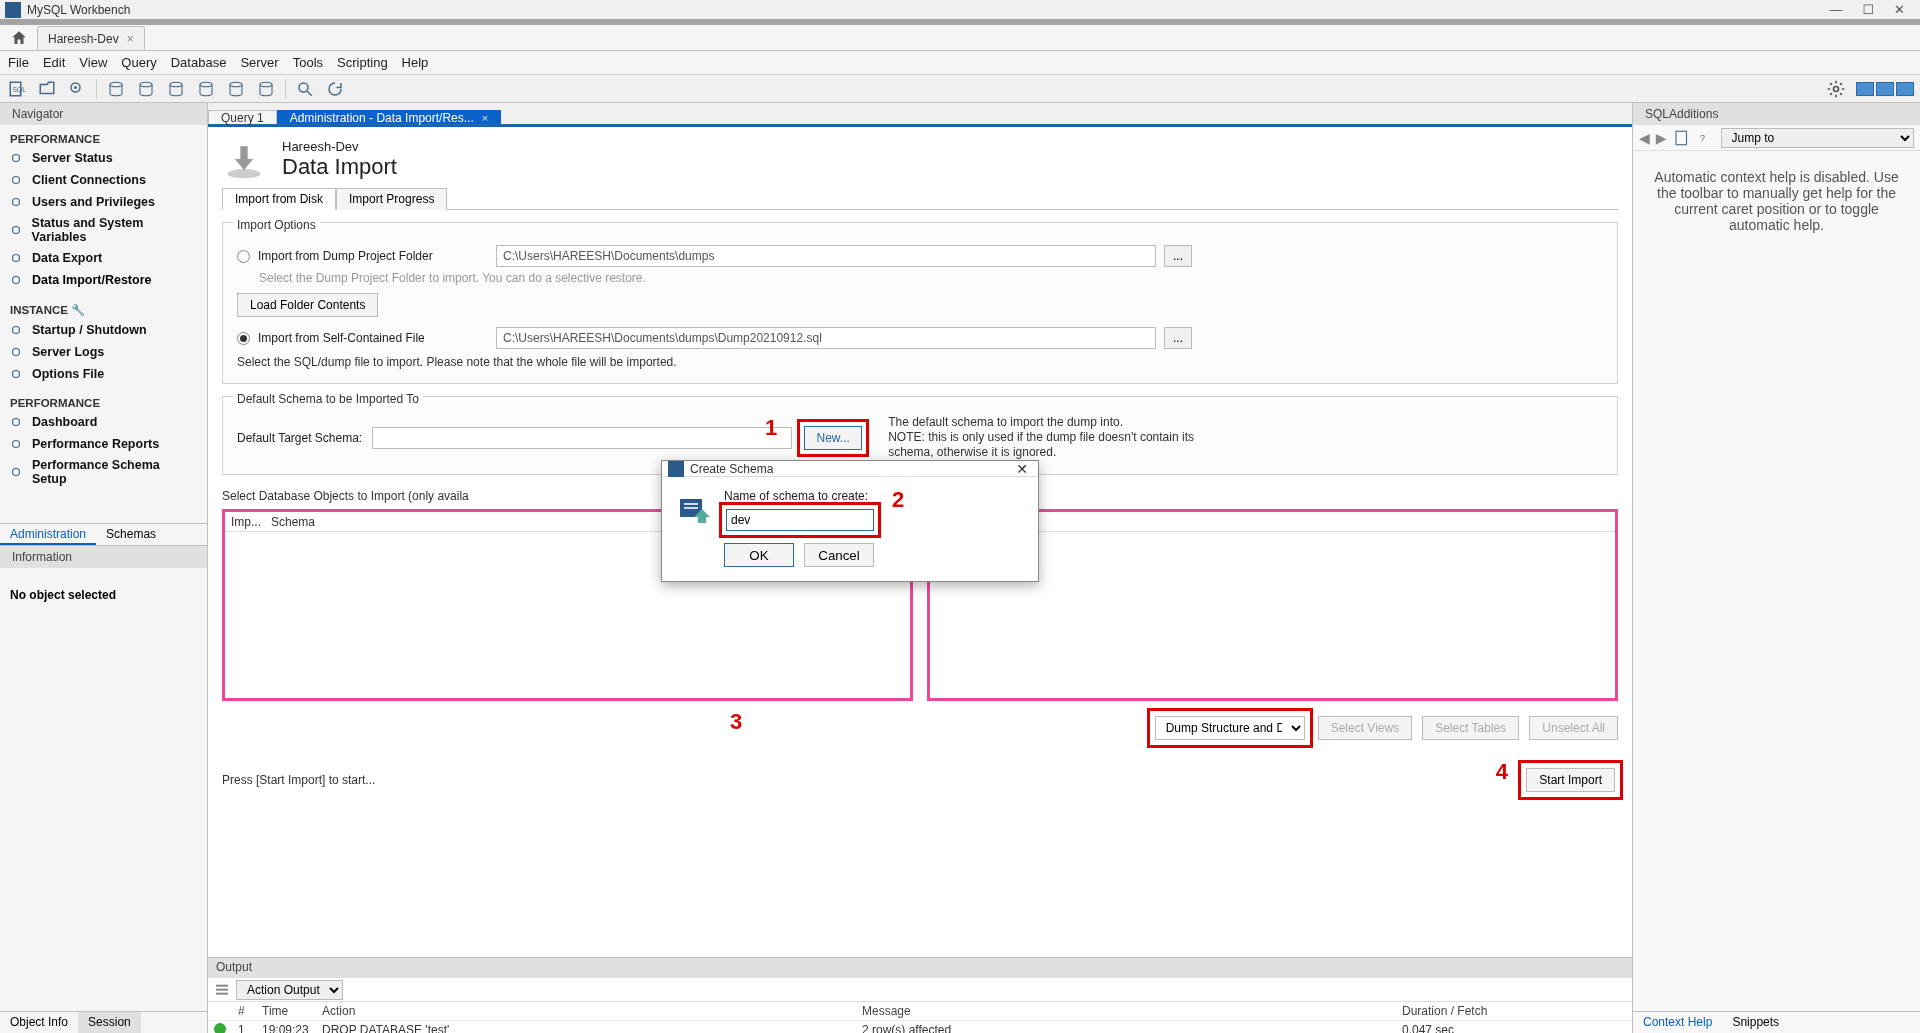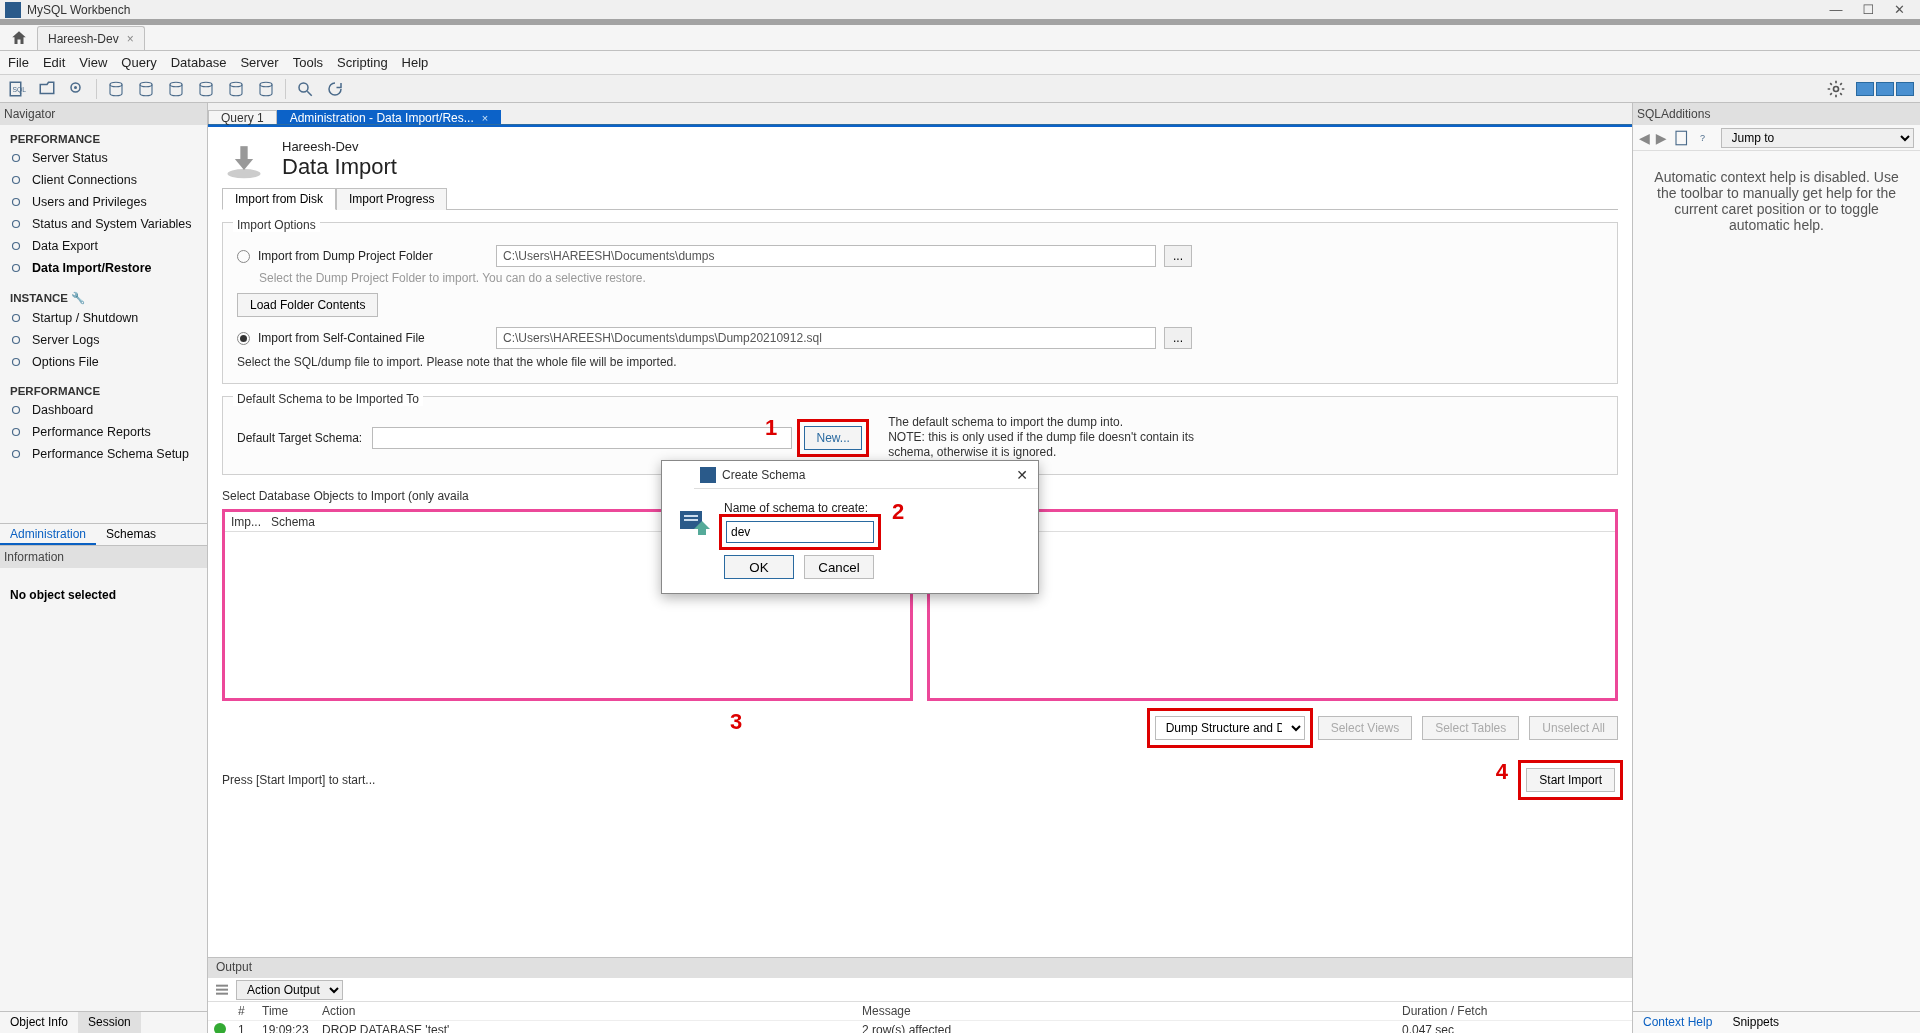--- a/index.html
+++ b/index.html
@@ -29,24 +29,24 @@
 .tb-btn svg { width:18px; height:18px; }
 .toolbar-right { margin-left: auto; display:flex; align-items:center; gap:2px; }
 .toolbar-right .gear-icon { width:20px;height:20px; color:#555; margin-right:8px;}
 .pane-toggle { width:18px;height:14px; border:1px solid #2a6aa0; }
 .pane-toggle.on { background:#4a90d0; }
 
 
 .main { display: flex; height: calc(1033px - 25px - 26px - 24px - 28px); }
 
 .nav-panel { width: 208px; background: #f5f5f5; border-right:1px solid #c0c0c0; display:flex; flex-direction:column; }
-.panel-header { height:22px; background:#e0e0e0; color:#444; font-size:12px; padding:3px 4px; display:flex; align-items:center; justify-content:space-between; }
+.panel-header { height:22px; background:#e0e0e0; color:#444; font-size:12px; padding:3px 12px; display:flex; align-items:center; justify-content:space-between; }
 .nav-body { flex:1; overflow:auto; padding:4px 0; font-size:12.5px; color:#111;}
 .nav-section-title { font-weight:bold; color:#333; padding:4px 10px 2px; font-size:11.5px;}
-.nav-item { display:flex; align-items:center; gap:8px; padding:3px 10px 3px 22px; cursor:pointer; }
+.nav-item { display:flex; align-items:center; gap:8px; padding:3px 10px 3px 22px; cursor:pointer;font-weight:bold; }
 .nav-icon { width:16px; height:16px; display:inline-flex; align-items:center; justify-content:center; color:#4a6a8a; margin-left:-14px;}
 .nav-icon svg {width:14px;height:14px;}
 .nav-item.bold-item { font-weight:bold; color:#000;}
 
 .nav-tabs { height:22px; display:flex; border-top:1px solid #c0c0c0;}
 .nav-tabs .ntab { padding:3px 10px; font-size:12px; cursor:pointer; }
 .nav-tabs .ntab.active { color:#0a60c2; border-bottom:2px solid #0a60c2;}
 .info-panel { border-top:1px solid #c0c0c0; }
 .info-panel .info-body { padding:20px 10px; font-size:12px; font-weight:bold;}
 
@@ -101,21 +101,21 @@
 .obj-buttons { display:flex; gap:10px; justify-content:flex-end; margin-top:12px; align-items:center;}
 .dump-select { height:24px; width:150px; border:1px solid #bbb; font-size:12px; padding:0 6px; background:#fff;}
 .start-import-row{ display:flex; justify-content:space-between; align-items:center; margin-top:22px;}
 .start-import-row .press-text { font-size:12px; color:#333;}
 
 .redbox { outline:3px solid #d00; outline-offset:2px;}
 .red-num { color:#d00; font-weight:bold; font-size:22px; position:absolute;}
 
 
 .modal { position:absolute; left:453px; top:333px; width:378px; background:#fff; border:1px solid #888; box-shadow:0 4px 12px rgba(0,0,0,.3); font-size:12px; z-index:50;}
-.modal-title { height:28px; background:#fff; display:flex; align-items:center; padding:0 6px; border-bottom:1px solid #ddd;margin-left:32px;}
+.modal-title { height:16px; background:#fff; display:flex; align-items:center; padding:0 6px; border-bottom:1px solid #ddd;}
 .modal-title .mi { width:16px;height:16px;background:#2a5a8a; margin-right:6px;}
 .modal-title .mt { flex:1; color:#333;}
 .modal-title .mx { cursor:pointer; font-size:14px; color:#333; padding:0 4px;}
 .modal-body { padding:12px 12px 14px; display:flex; align-items:flex-start; gap:10px;}
 .modal-body .db-icon{ width:40px;height:40px;}
 .modal-body .fields { flex:1; }
 .modal-body label { display:block; margin-bottom:4px; color:#222;}
 .schema-name-input { width:148px; height:22px; border:1px solid #2a6aa0; padding:0 4px; font-size:12px;}
 .modal-btns { display:flex; gap:10px; margin-top:10px;}
 .modal-btns .ok { width:70px;height:24px; border:1px solid #2a6aa0; background:#f4f4f4; cursor:pointer;}

